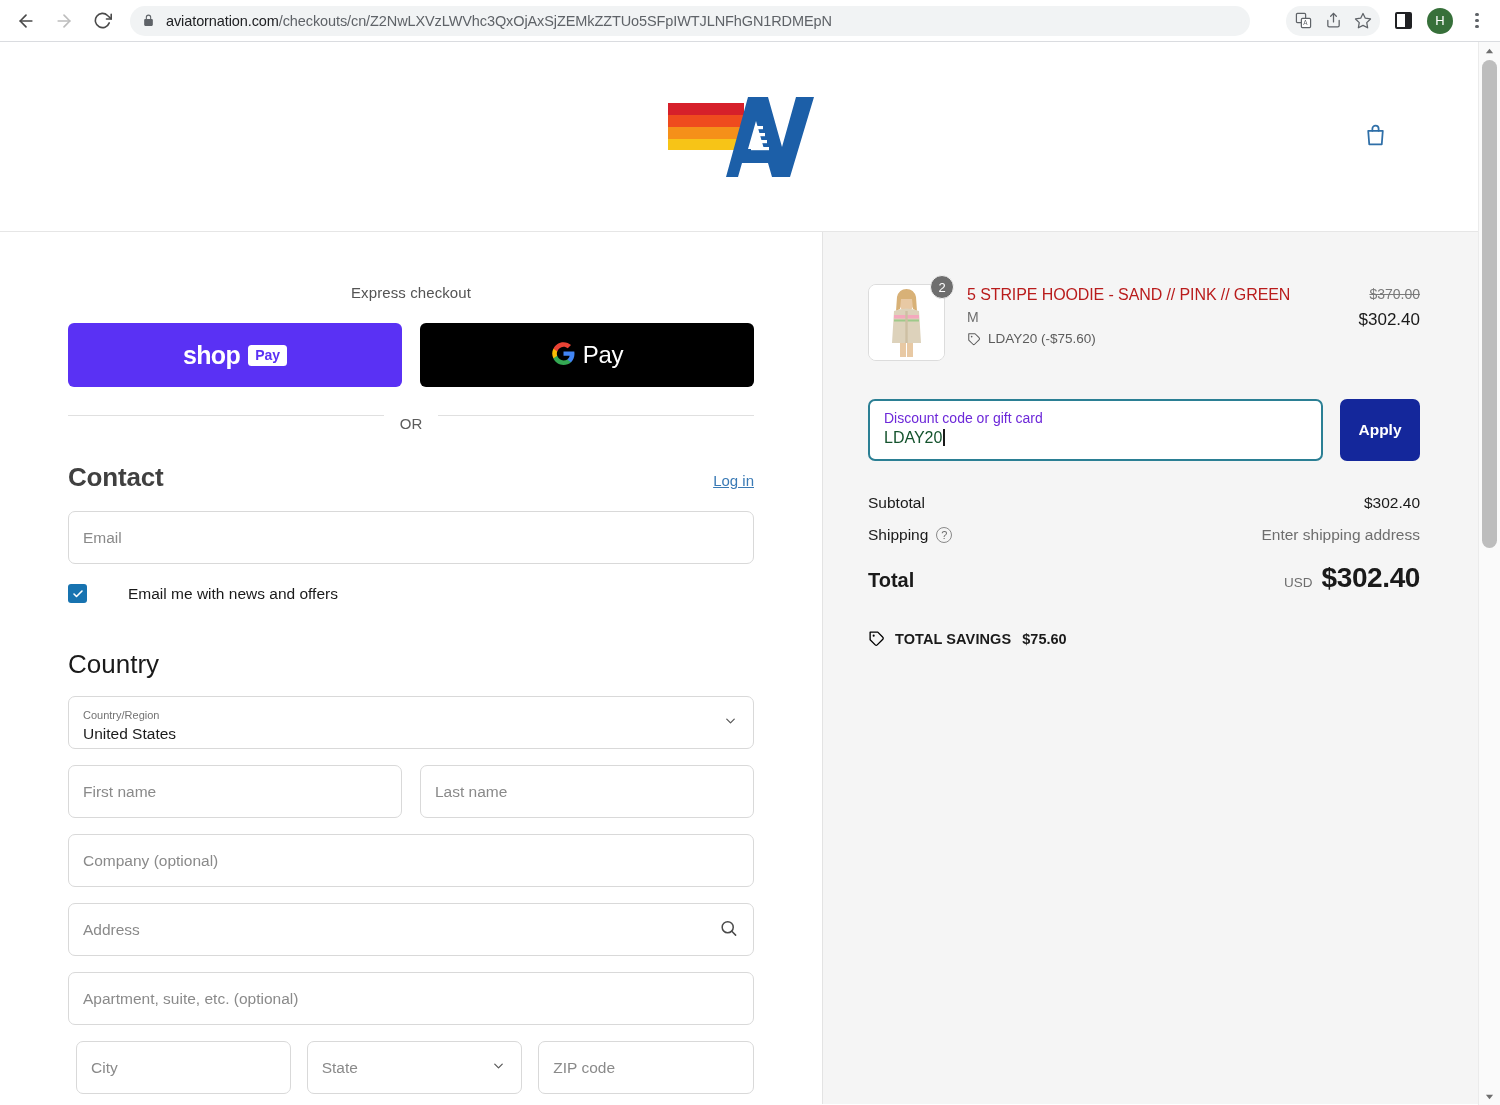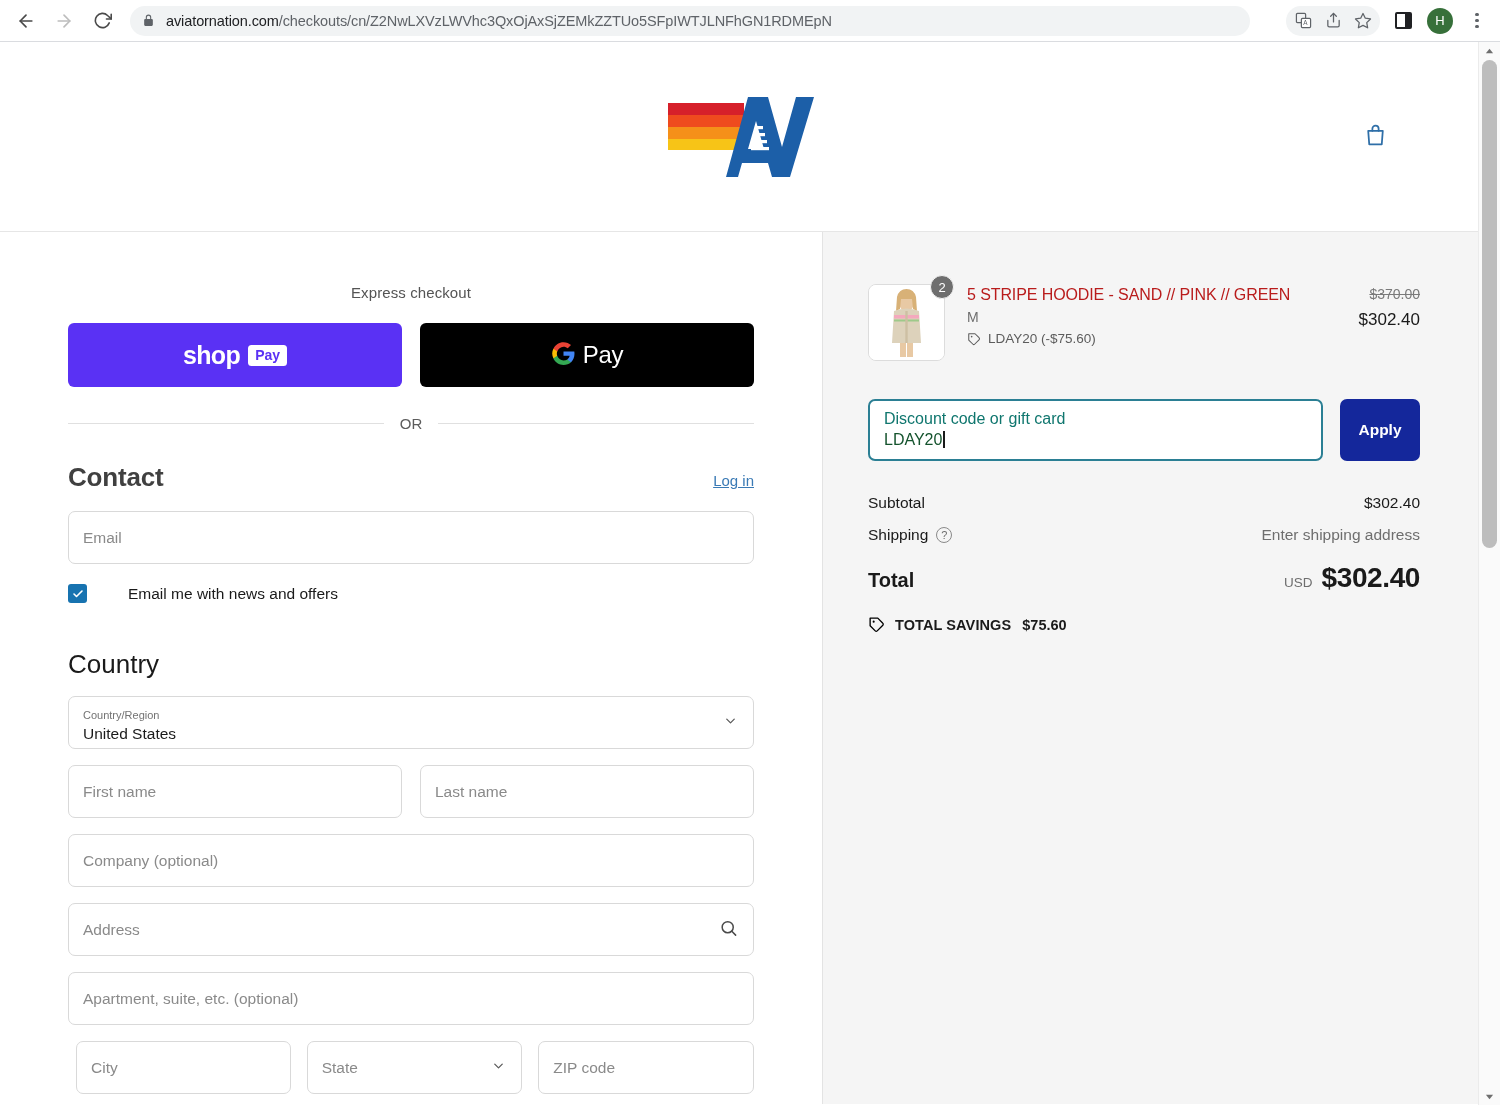--- a/index.html
+++ b/index.html
@@ -107,21 +107,21 @@
   }
   .shoppay { background: #5a31f4; }
   .shoppay .sp-word { color: #fff; font-size: 25px; font-weight: 700; letter-spacing: -.6px; }
   .shoppay .sp-chip {
     background: #fff; color: #5a31f4; font-size: 14px; font-weight: 700;
     border-radius: 3.5px; padding: 2.5px 7px; margin-left: 8px;
   }
   .gpay { background: #000; }
   .gpay .gp-word { color: #fff; font-size: 24px; font-weight: 500; margin-left: 7px; letter-spacing: -.3px;}
 
-  .or-row { display: flex; align-items: center; margin: 28px 0 30px; }
+  .or-row { display: flex; align-items: flex-start; margin: 28px 0 30px; }
   .or-row .rule { flex: 1; height: 1px; background: #e0e0e0; }
   .or-row .or-text { padding: 0 16px; font-size: 15px; color: #5c5c5c; }
 
   .sec-head-row { display: flex; align-items: baseline; justify-content: space-between; margin-bottom: 18px; }
   .sec-title { font-size: 26px; font-weight: 700; color: #404040; letter-spacing: -.2px; }
   .login-link { font-size: 15px; color: #3a7ab5; text-decoration: underline; cursor: pointer; }
 
   .field {
     position: relative; width: 100%; height: 53px;
     border: 1px solid #d9d9d9; border-radius: 7px; background: #fff;
@@ -181,21 +181,21 @@
   .li-disc .tag-ico { margin-right: 7px; display: flex; }
   .li-prices { text-align: right; padding-top: 2px; flex: none; }
   .li-old { font-size: 14px; color: #7a7a7a; text-decoration: line-through; }
   .li-new { font-size: 17px; color: #1a1a1a; margin-top: 8px; }
 
   .disc-row { display: flex; gap: 17px; margin-top: 38px; align-items: stretch; }
   .disc-field {
     flex: 1; height: 62px; border: 2px solid #2b7f94; border-radius: 7px;
     background: #fff; padding: 9px 14px 0; cursor: text;
   }
-  .disc-field .mini { font-size: 16px; color: #0f766e; }
+  .disc-field .mini { font-size: 14px; color: #6d28d9; }
   .disc-field .val { font-size: 16px; color: #14532d; margin-top: 3px; position: relative; display: inline-block; }
   .caret { display: inline-block; width: 1.5px; height: 17px; background: #1a1a1a; vertical-align: -3px; margin-left: 1px; }
   .apply-btn {
     width: 80px; height: 62px; border-radius: 7px; border: none;
     background: #14279b; color: #fff; font-size: 15.5px; font-weight: 600;
     cursor: pointer;
   }
 
   .totals { margin-top: 33px; }
   .t-row { display: flex; justify-content: space-between; align-items: center; margin-bottom: 14px; }
@@ -205,21 +205,21 @@
     color: #6e6e6e; font-size: 11px; display: flex; align-items: center; justify-content: center;
     margin-left: 8px; cursor: pointer;
   }
   .t-val { font-size: 15.5px; color: #1a1a1a; }
   .t-val.muted { color: #6e6e6e; }
   .total-row { display: flex; justify-content: space-between; align-items: baseline; margin-top: 18px; }
   .total-label { font-size: 20px; font-weight: 700; color: #1a1a1a; }
   .total-right { display: flex; align-items: baseline; }
   .cur { font-size: 13.5px; color: #6e6e6e; margin-right: 9px; }
   .total-amt { font-size: 28px; font-weight: 700; color: #1a1a1a; letter-spacing: -.4px; }
-  .savings-row { display: flex; align-items: center; margin-top: 22px; }
+  .savings-row { display: flex; align-items: center; margin-top: 36px; }
   .savings-row .tag-ico { margin-right: 10px; display: flex; }
   .sv-label { font-size: 14.5px; font-weight: 700; color: #1a1a1a; letter-spacing: .1px; }
   .sv-amt { font-size: 14.5px; font-weight: 700; color: #1a1a1a; margin-left: 11px; }
 
   
   .pg-scroll {
     position: absolute; right: 0; top: 0; width: 22px; height: 1063px;
     background: #fafafa; border-left: 1px solid #ebebeb;
   }
   .pg-scroll .arw { height: 18px; display: flex; align-items: center; justify-content: center; color: #6e6e6e; }

